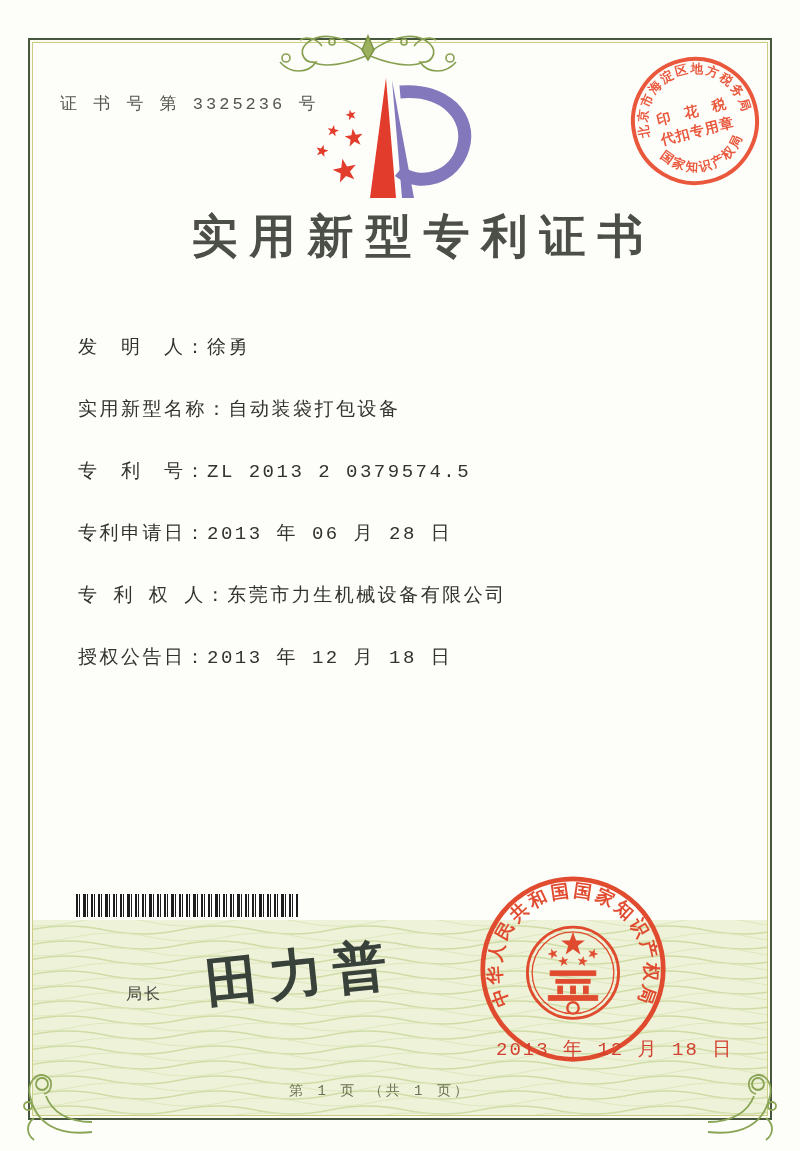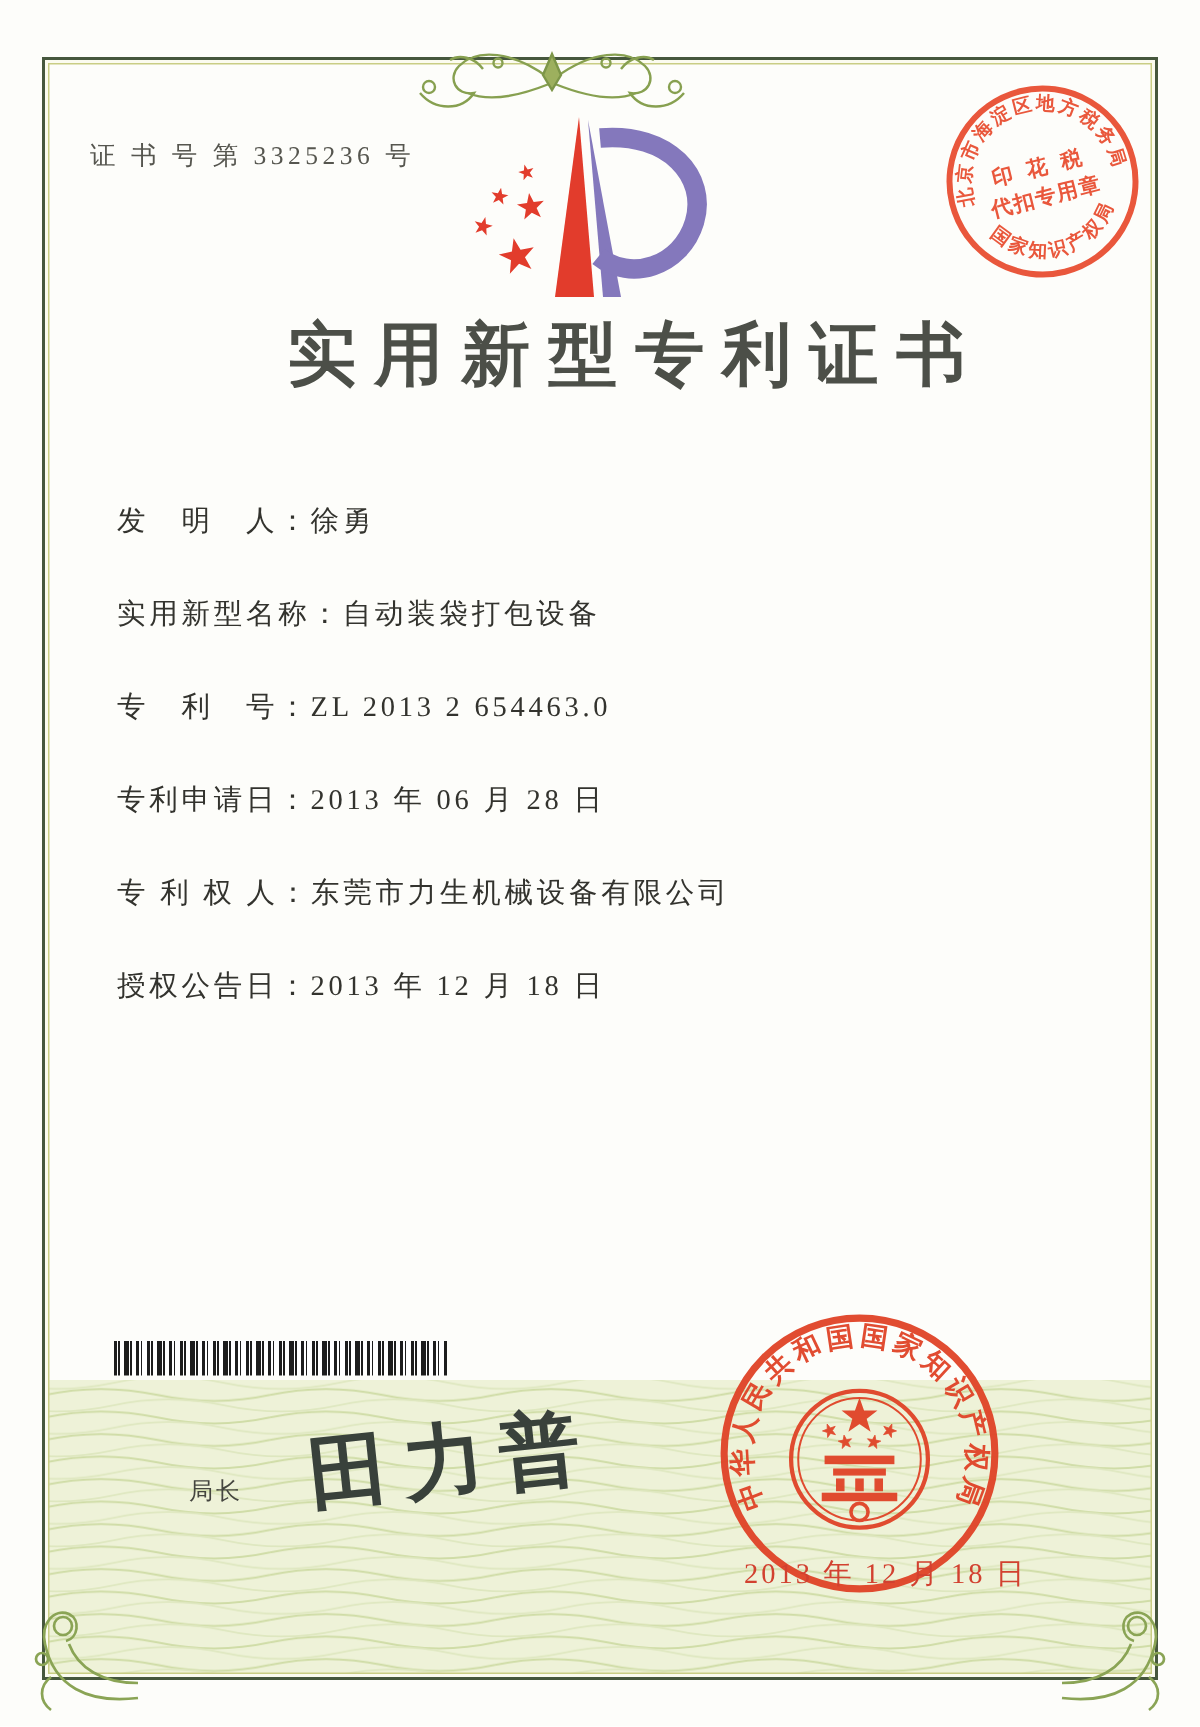--- a/index.html
+++ b/index.html
@@ -1,19 +1,19 @@
 <!DOCTYPE html>
 <html><head>
 <meta charset="utf-8">
 <style>
   html,body{margin:0;padding:0;background:#ffffff;}
   .page{
     position:relative;width:800px;height:1151px;overflow:hidden;
     background:#fdfdfa;
-    font-family:Liberation Serif, serif;
+    font-family:Liberation Mono, monospace;
     color:#3a3a36;
   }
   
   .frame{
     position:absolute;left:28px;top:38px;width:740px;height:1078px;
     border:2px solid #46573d;
     box-shadow: inset 0 0 0 2px #fbfbef, inset 0 0 0 3px #c9cd84;
     z-index:4;pointer-events:none;
   }
   .cert-no{
@@ -155,21 +155,21 @@
   <div class="title">实用新型专利证书</div>
 
   <div class="fields">
     <div class="field-row">
       <span>发　明　人：</span><span>徐勇</span>
     </div>
     <div class="field-row">
       <span>实用新型名称：</span><span>自动装袋打包设备</span>
     </div>
     <div class="field-row">
-      <span>专　利　号：</span><span>ZL 2013 2 654463.0</span>
+      <span>专　利　号：</span><span>ZL 2013 2 0379574.5</span>
     </div>
     <div class="field-row">
       <span>专利申请日：</span><span>2013 年 06 月 28 日</span>
     </div>
     <div class="field-row">
       <span>专 利 权 人：</span><span>东莞市力生机械设备有限公司</span>
     </div>
     <div class="field-row">
       <span>授权公告日：</span><span>2013 年 12 月 18 日</span>
     </div>
@@ -204,14 +204,15 @@
       <rect x="82" y="111" width="36" height="4"></rect>
       <rect x="84" y="118" width="5" height="8"></rect>
       <rect x="97.5" y="118" width="5" height="8"></rect>
       <rect x="111" y="118" width="5" height="8"></rect>
       <rect x="74" y="128" width="52" height="5"></rect>
       <circle cx="100" cy="141" r="6" fill="none" stroke-width="2.5"></circle>
     </g>
   </svg>
   <div class="seal-date">2013 年 12 月 18 日</div>
 
+  <div class="footer">第 1 页 （共 1 页）</div>
 
 </div>
 
 </body></html>

